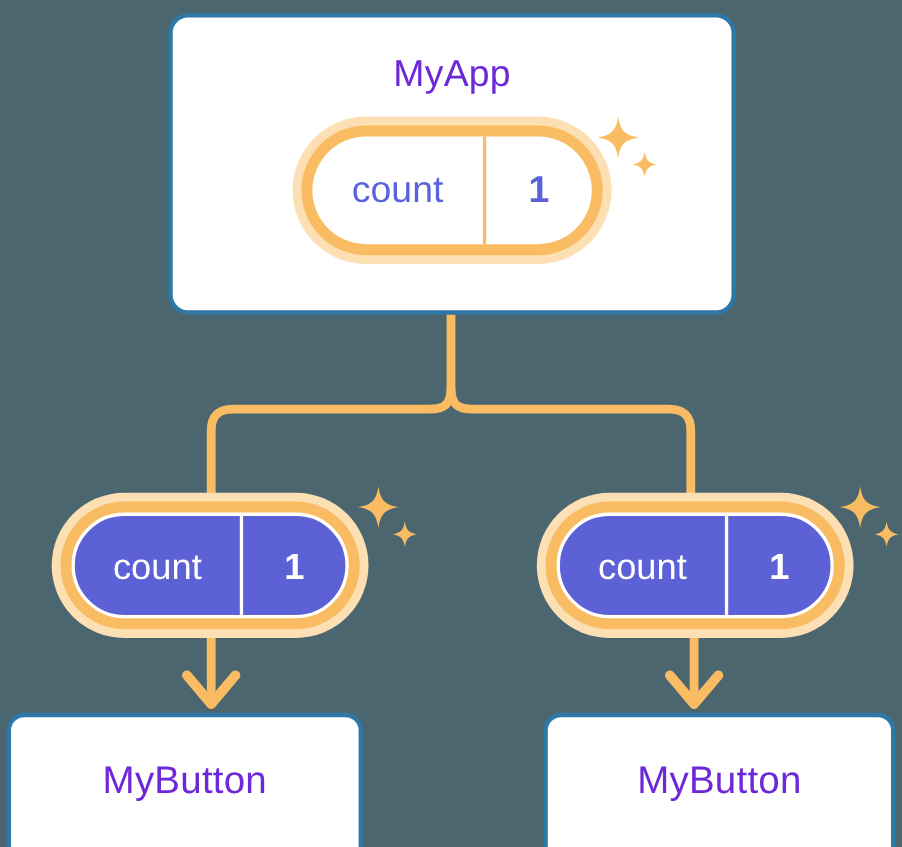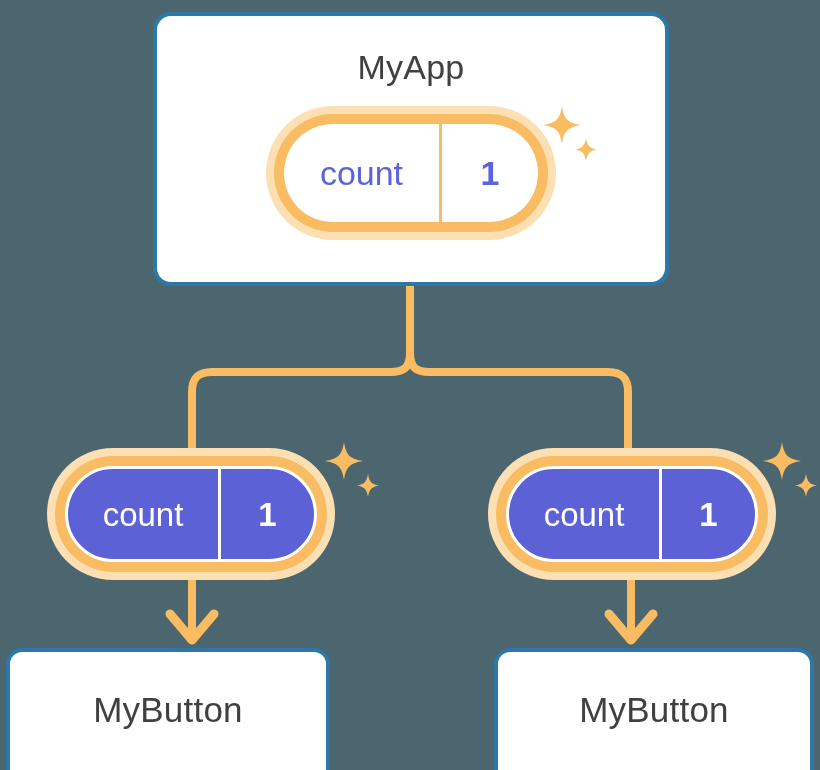--- a/index.html
+++ b/index.html
@@ -36,21 +36,21 @@
     position: absolute;
     box-sizing: border-box;
     background: #ffffff;
     border: 4px solid #2e78a8;
     border-radius: 16px;
     display: flex;
     flex-direction: column;
     align-items: center;
   }
   .card-title {
-    color: #404040;
+    color: #6d28d9;
     font-size: 34px;
     font-weight: 400;
     letter-spacing: 0.2px;
     line-height: 1;
     white-space: nowrap;
   }
 
   #card-myapp {
     left: 153px;
     top: 12px;

